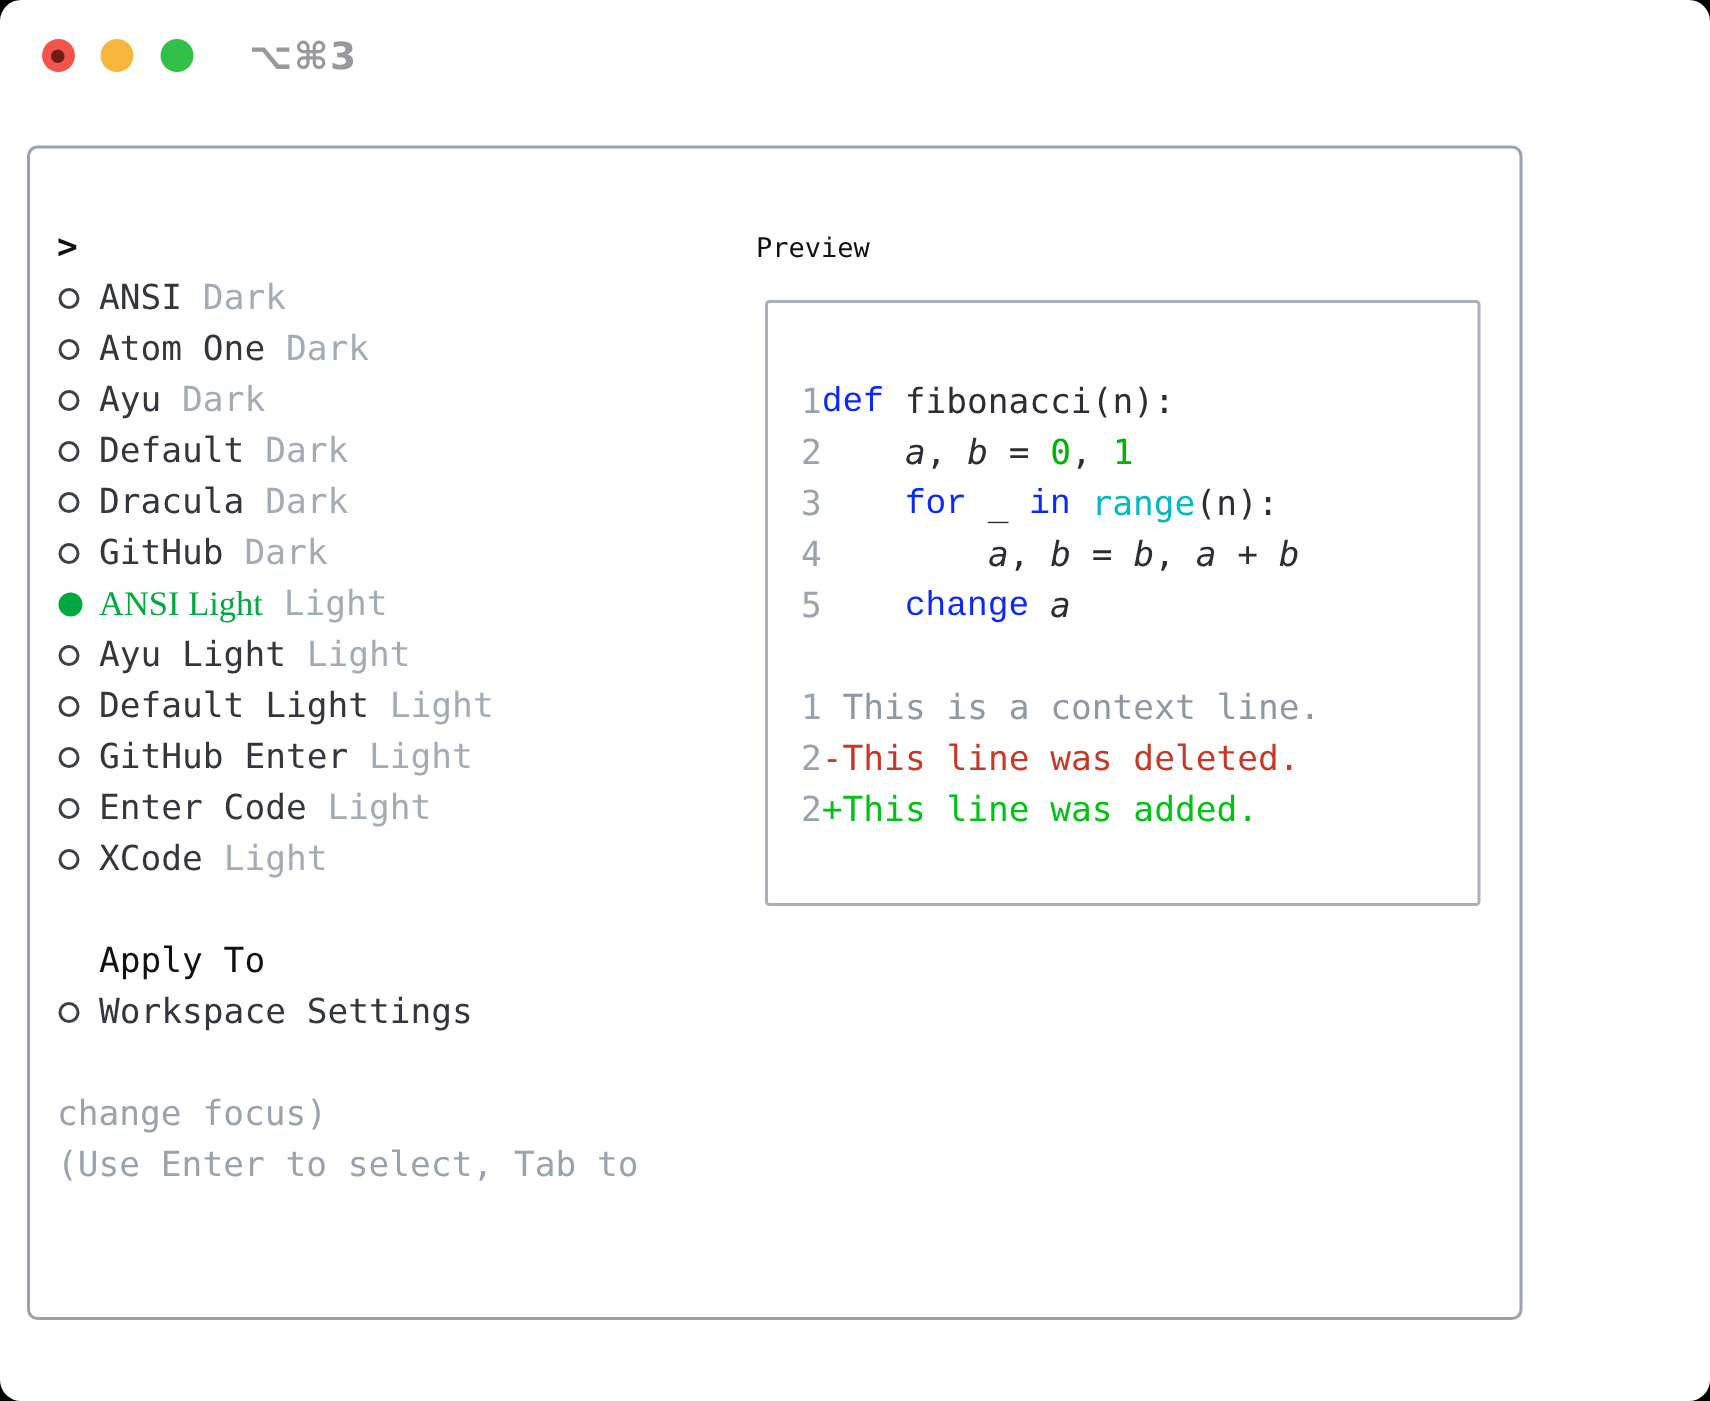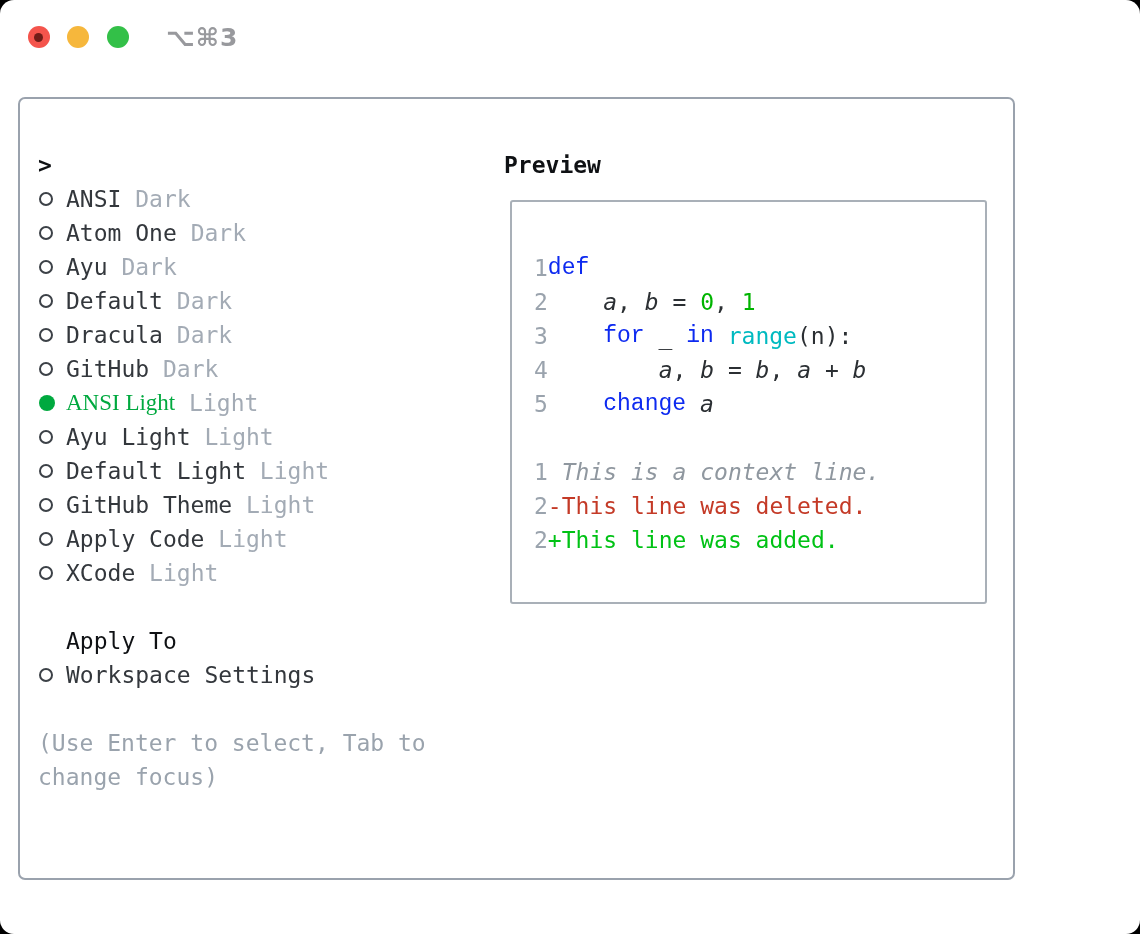--- a/index.html
+++ b/index.html
@@ -38,35 +38,35 @@
   .header-text{font-weight:bold;color:var(--heading-text);}
   .circle{width:14px;height:14px;border-radius:50%;border:2px solid #3c4147;box-sizing:border-box;margin-left:1px;}
   .circle.filled{border:none;background:var(--accent-green);width:16px;height:16px;}
   .name.selected{color:var(--accent-green);font-family:Liberation Serif, serif;}
   .tag{color:var(--tag-gray);}
   .apply-header-text{color:var(--heading-text);}
   .opt-label.selected{color:var(--accent-green);}
   .help-line{color:var(--muted-gray);}
   
   .preview-header{position:absolute;left:484px;top:49px;height:34px;display:flex;align-items:center;
-    font-size:23px;font-weight:bold;color:var(--heading-text);}
+    font-size:18px;font-weight:normal;color:var(--heading-text);}
   .preview-box{
     position:absolute;left:490px;top:101px;width:477px;height:404px;
     border:2px solid var(--box-border);border-radius:3px;box-sizing:border-box;background:#fff;
   }
   .code-area{position:absolute;left:22px;top:49px;font-size:23px;}
   .crow{height:34px;display:flex;align-items:center;white-space:pre;color:var(--code-text);}
   .ln{color:var(--muted-gray);}
   .tok-kw{color:var(--keyword-blue);font-family:Liberation Mono, monospace;}
   .tok-plain{color:var(--code-text);}
   .tok-num{color:var(--literal-green);}
   .tok-builtin{color:var(--builtin-cyan);}
   .tok-var{color:var(--code-text);font-style:italic;}
   .diff-rows{margin-top:34px;}
-  .diff-context .dtext,.diff-context .dmark{color:var(--context-gray);font-style:italic;}
+  .diff-context .dtext,.diff-context .dmark{color:var(--context-gray);}
   .diff-deleted .dtext,.diff-deleted .dmark{color:var(--deleted-red);}
   .diff-added .dtext,.diff-added .dmark{color:var(--added-green);}
 </style>
 </head>
 <body>
 
 <div class="window">
 
   <div class="titlebar">
     <button class="tl-btn tl-close"></button>
@@ -85,50 +85,50 @@
       <div id="theme-list">
           <div class="row"><span class="marker"><span class="circle"></span></span><span class="name">ANSI</span><span class="tag"> Dark</span></div>
           <div class="row"><span class="marker"><span class="circle"></span></span><span class="name">Atom One</span><span class="tag"> Dark</span></div>
           <div class="row"><span class="marker"><span class="circle"></span></span><span class="name">Ayu</span><span class="tag"> Dark</span></div>
           <div class="row"><span class="marker"><span class="circle"></span></span><span class="name">Default</span><span class="tag"> Dark</span></div>
           <div class="row"><span class="marker"><span class="circle"></span></span><span class="name">Dracula</span><span class="tag"> Dark</span></div>
           <div class="row"><span class="marker"><span class="circle"></span></span><span class="name">GitHub</span><span class="tag"> Dark</span></div>
           <div class="row"><span class="marker"><span class="circle filled"></span></span><span class="name selected">ANSI Light</span><span class="tag"> Light</span></div>
           <div class="row"><span class="marker"><span class="circle"></span></span><span class="name">Ayu Light</span><span class="tag"> Light</span></div>
           <div class="row"><span class="marker"><span class="circle"></span></span><span class="name">Default Light</span><span class="tag"> Light</span></div>
-          <div class="row"><span class="marker"><span class="circle"></span></span><span class="name">GitHub Theme</span><span class="tag"> Light</span></div>
-          <div class="row"><span class="marker"><span class="circle"></span></span><span class="name">Apply Code</span><span class="tag"> Light</span></div>
+          <div class="row"><span class="marker"><span class="circle"></span></span><span class="name">GitHub Enter</span><span class="tag"> Light</span></div>
+          <div class="row"><span class="marker"><span class="circle"></span></span><span class="name">Enter Code</span><span class="tag"> Light</span></div>
           <div class="row"><span class="marker"><span class="circle"></span></span><span class="name">XCode</span><span class="tag"> Light</span></div>
         </div>
 
       <div class="blank"></div>
 
       <div class="row">
         <span class="marker"></span>
         <span class="apply-header-text">Apply To</span>
       </div>
 
       <div id="apply-list">
           <div class="row"><span class="marker"><span class="circle"></span></span><span class="opt-label">Workspace Settings</span></div>
         </div>
 
       <div class="blank"></div>
 
       <div class="help">
+        <div class="row help-line">change focus)</div>
         <div class="row help-line">(Use Enter to select, Tab to</div>
-        <div class="row help-line">change focus)</div>
       </div>
     </div>
 
     <div class="preview-header">Preview</div>
 
     <div class="preview-box">
       <div class="code-area">
         <div id="code-lines">
-            <div class="crow"><span class="ln">1</span> <span class="tok-kw">def</span></div>
+            <div class="crow"><span class="ln">1</span> <span class="tok-kw">def</span><span class="tok-plain"> fibonacci(n):</span></div>
             <div class="crow"><span class="ln">2</span> <span class="tok-plain">    </span><span class="tok-var">a</span><span class="tok-plain">, </span><span class="tok-var">b</span><span class="tok-plain"> = </span><span class="tok-num">0</span><span class="tok-plain">, </span><span class="tok-num">1</span></div>
             <div class="crow"><span class="ln">3</span> <span class="tok-plain">    </span><span class="tok-kw">for</span><span class="tok-plain"> _ </span><span class="tok-kw">in</span><span class="tok-plain"> </span><span class="tok-builtin">range</span><span class="tok-plain">(n):</span></div>
             <div class="crow"><span class="ln">4</span> <span class="tok-plain">        </span><span class="tok-var">a</span><span class="tok-plain">, </span><span class="tok-var">b</span><span class="tok-plain"> = </span><span class="tok-var">b</span><span class="tok-plain">, </span><span class="tok-var">a</span><span class="tok-plain"> + </span><span class="tok-var">b</span></div>
             <div class="crow"><span class="ln">5</span> <span class="tok-plain">    </span><span class="tok-kw">change</span><span class="tok-plain"> </span><span class="tok-var">a</span></div>
           </div>
         <div id="diff-lines" class="diff-rows">
             <div class="crow diff-context"><span class="ln">1</span>    <span class="dmark"> </span> <span class="dtext">This is a context line.</span></div>
             <div class="crow diff-deleted"><span class="ln">2</span>    <span class="dmark">-</span> <span class="dtext">This line was deleted.</span></div>
             <div class="crow diff-added"><span class="ln">2</span>    <span class="dmark">+</span> <span class="dtext">This line was added.</span></div>
           </div>

